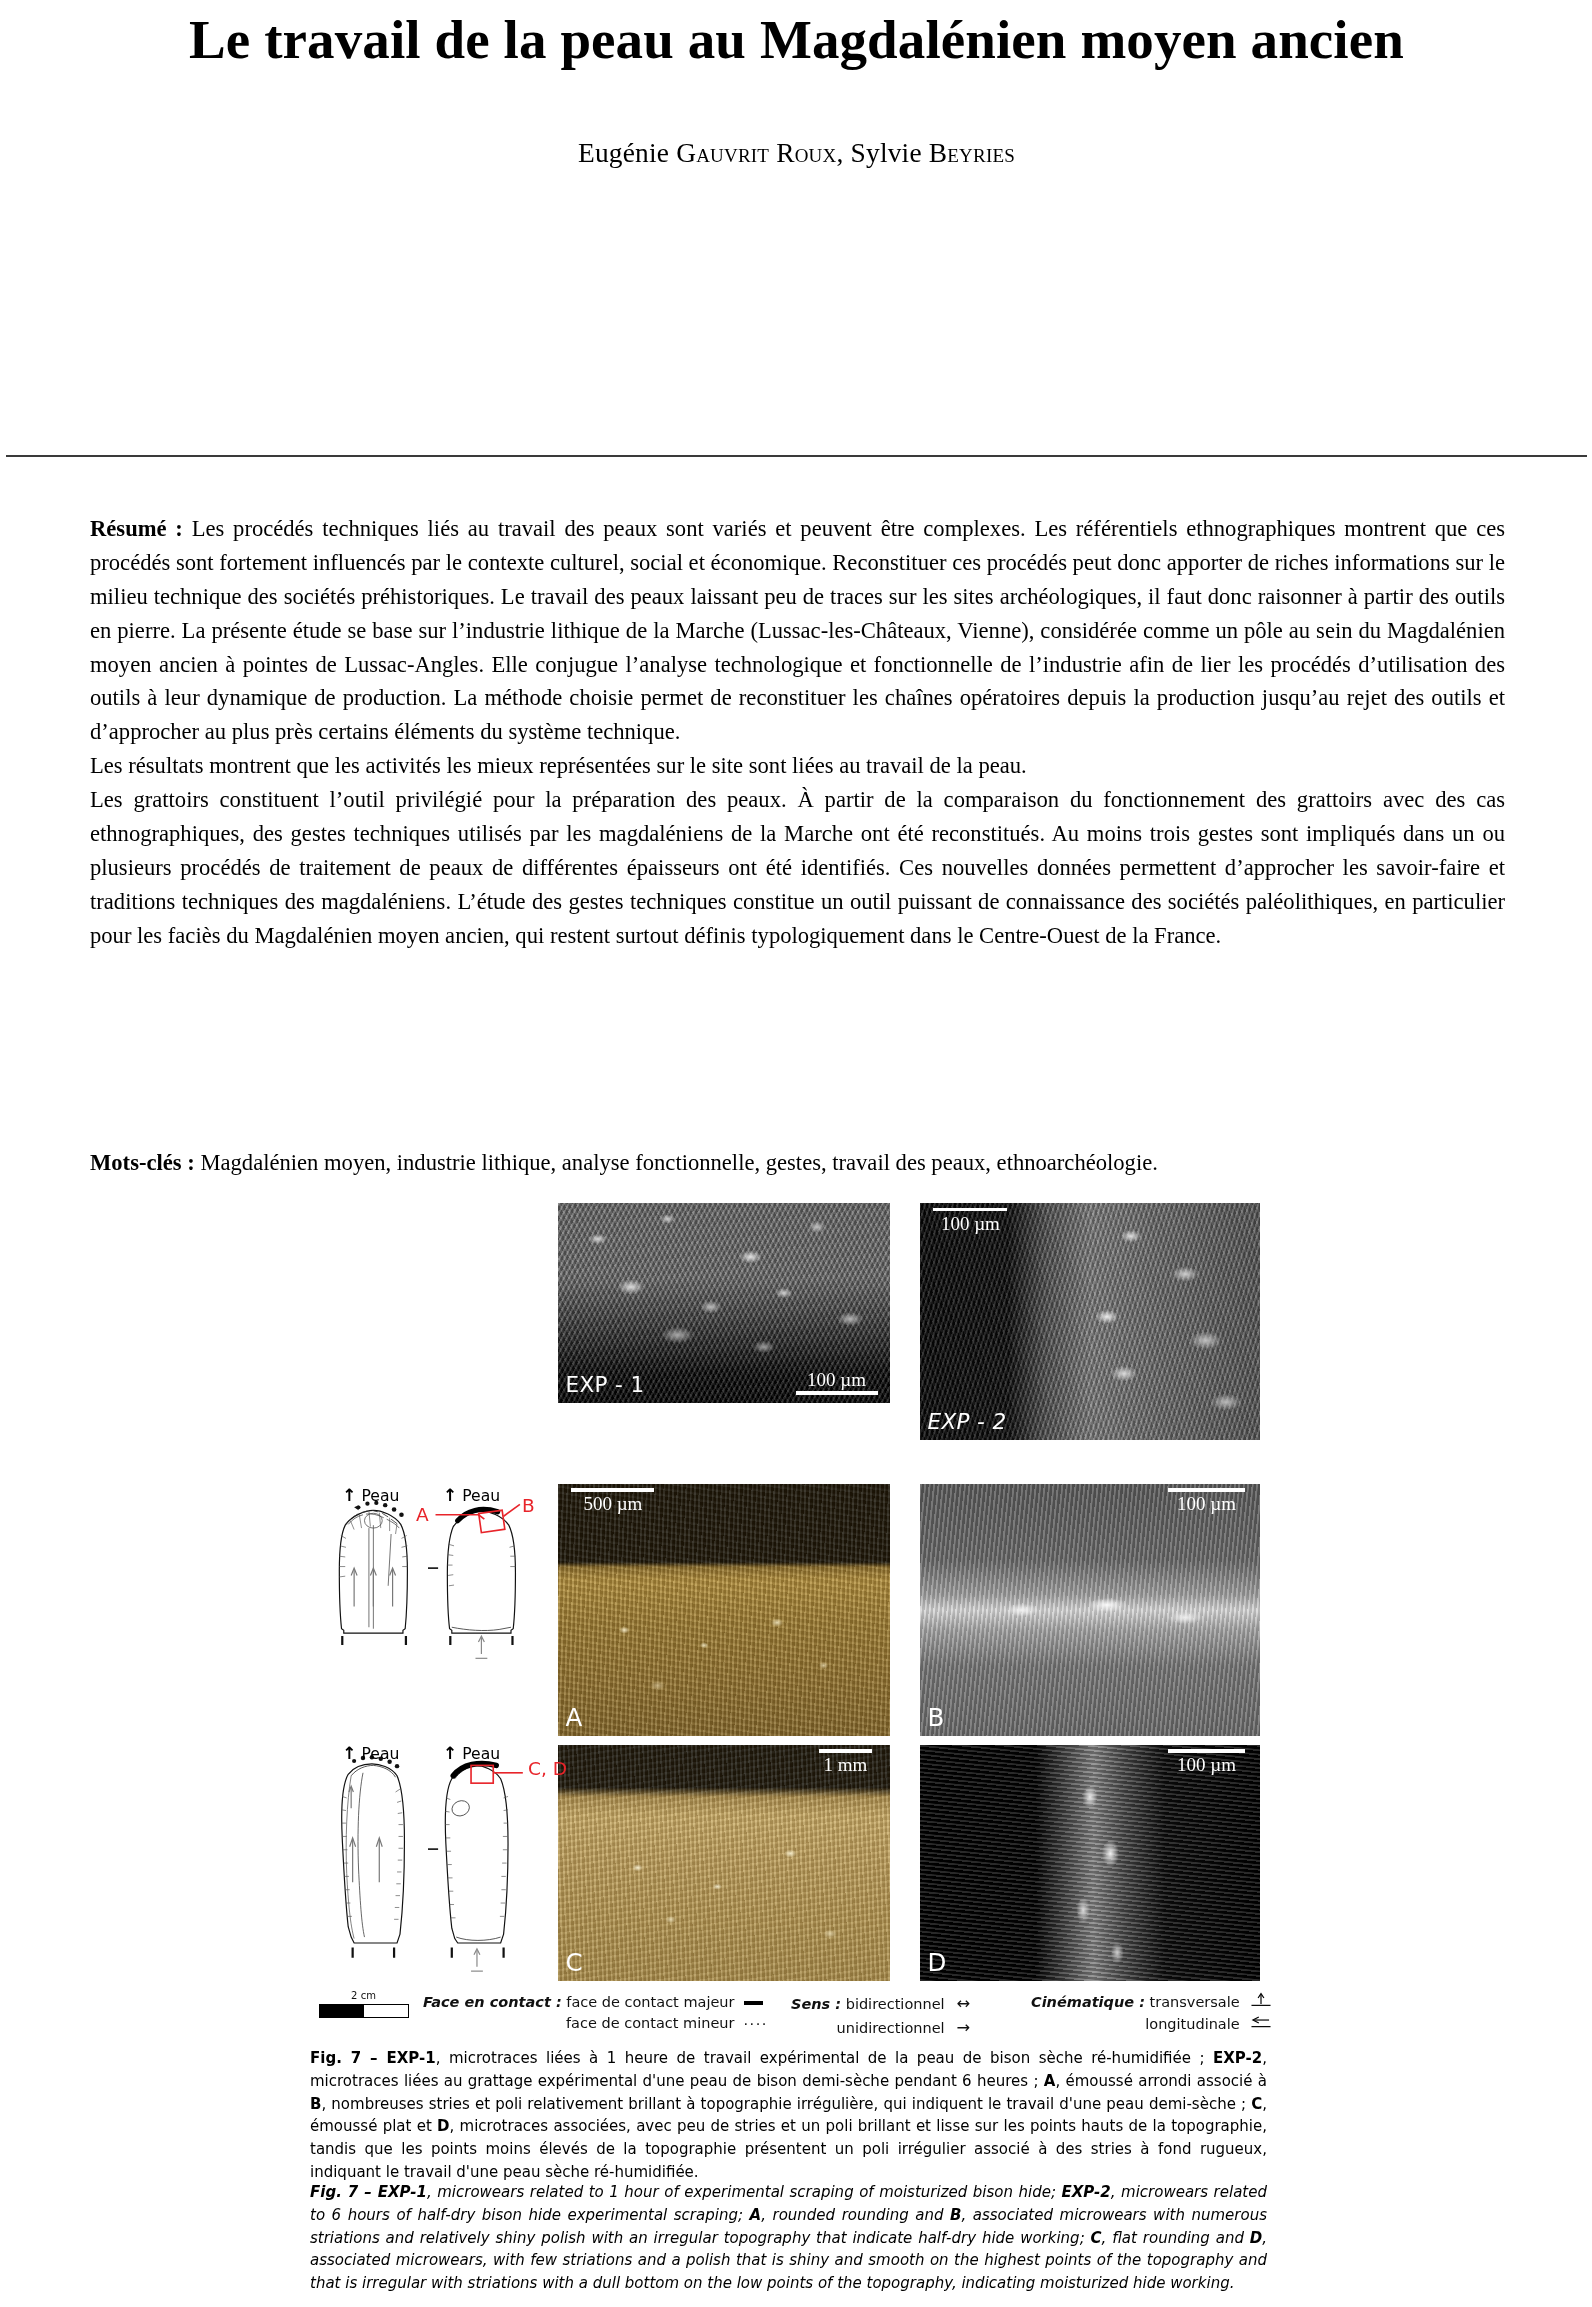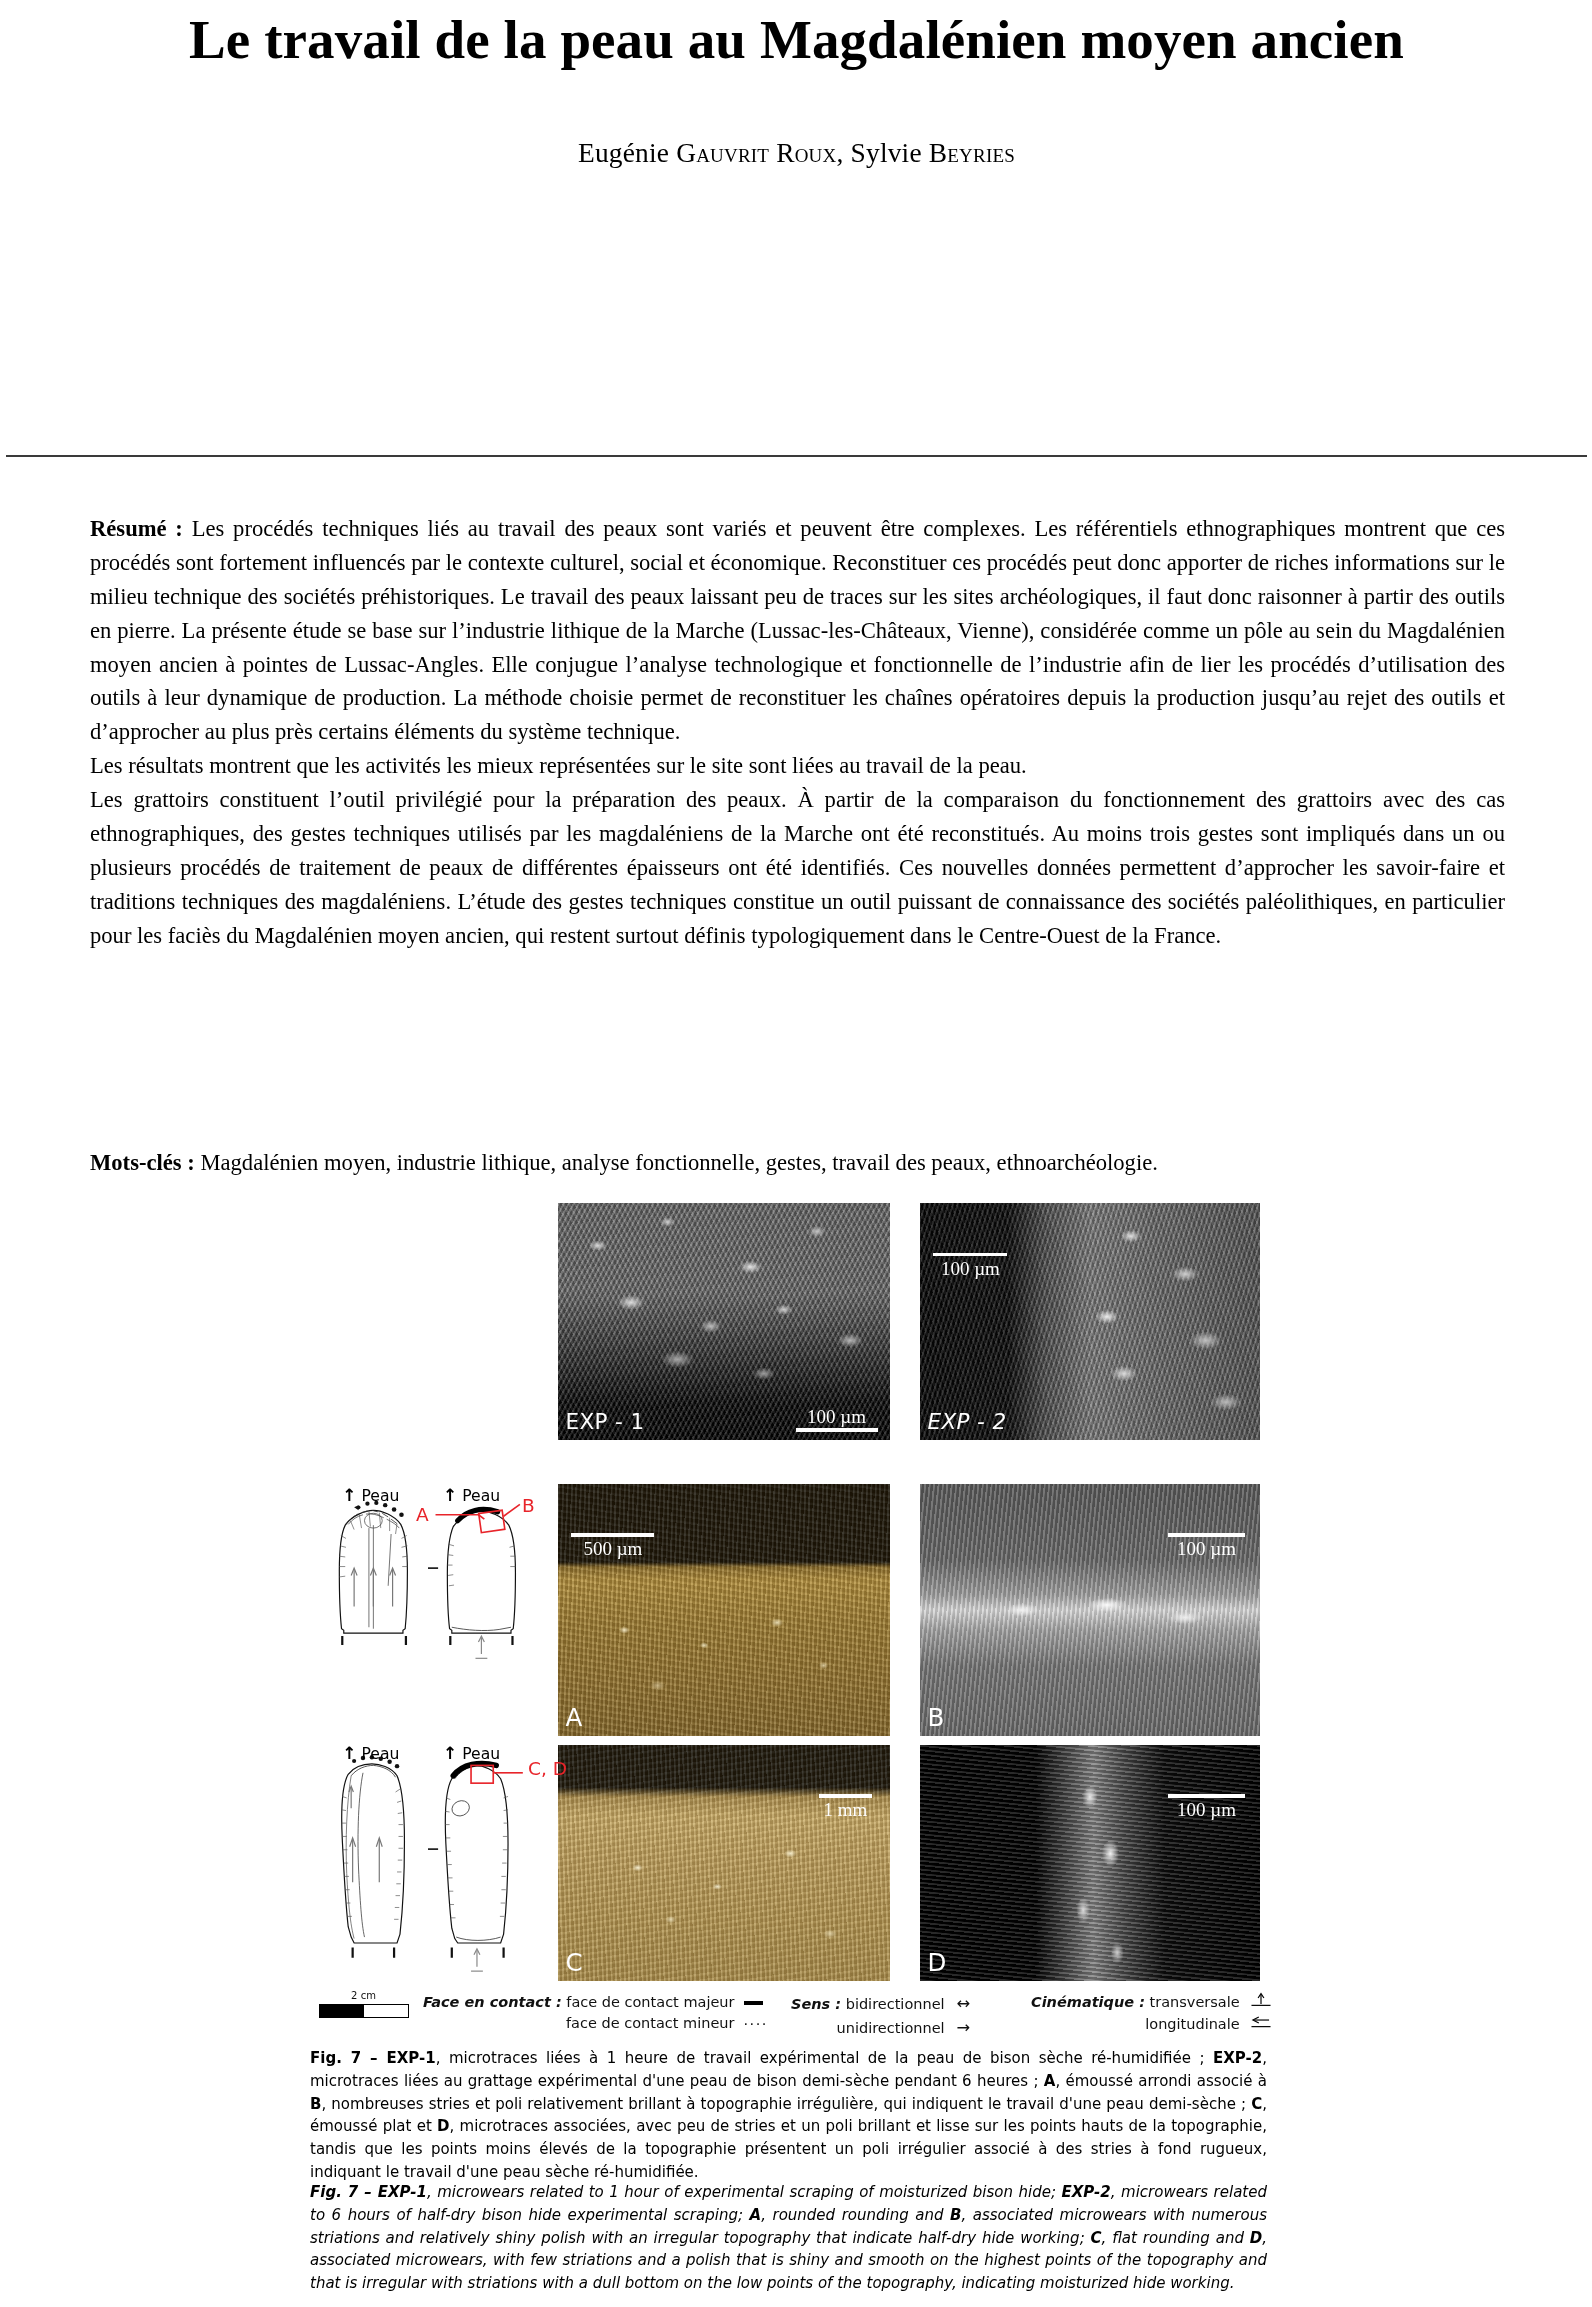--- a/index.html
+++ b/index.html
@@ -83,21 +83,20 @@
     z-index:5;
   }
   .scalebar-box {
     position:absolute;
     z-index:5;
     color:#fff;
     font-family:"Liberation Serif", serif;
     font-size:19px;
     text-align:center;
     line-height:1.0;
-    margin-top:45px;
   }
   .scalebar-box .bar {
     display:block;
     height:3.7px;
     background:#fff;
     margin:0 auto 2.2px auto;
   }
 
   
   .tex-gray1 {
@@ -236,21 +235,21 @@
   <div class="abstract">
     <p><span class="lbl">Résumé :</span><span> Les procédés techniques liés au travail des peaux sont variés et peuvent être complexes. Les référentiels ethnographiques montrent que ces procédés sont fortement influencés par le contexte culturel, social et économique. Reconstituer ces procédés peut donc apporter de riches informations sur le milieu technique des sociétés préhistoriques. Le travail des peaux laissant peu de traces sur les sites archéologiques, il faut donc raisonner à partir des outils en pierre. La présente étude se base sur l’industrie lithique de la Marche (Lussac-les-Châteaux, Vienne), considérée comme un pôle au sein du Magdalénien moyen ancien à pointes de Lussac-Angles. Elle conjugue l’analyse technologique et fonctionnelle de l’industrie afin de lier les procédés d’utilisation des outils à leur dynamique de production. La méthode choisie permet de reconstituer les chaînes opératoires depuis la production jusqu’au rejet des outils et d’approcher au plus près certains éléments du système technique.</span></p>
     <p>Les résultats montrent que les activités les mieux représentées sur le site sont liées au travail de la peau.</p>
     <p>Les grattoirs constituent l’outil privilégié pour la préparation des peaux. À partir de la comparaison du fonctionnement des grattoirs avec des cas ethnographiques, des gestes techniques utilisés par les magdaléniens de la Marche ont été reconstitués. Au moins trois gestes sont impliqués dans un ou plusieurs procédés de traitement de peaux de différentes épaisseurs ont été identifiés. Ces nouvelles données permettent d’approcher les savoir-faire et traditions techniques des magdaléniens. L’étude des gestes techniques constitue un outil puissant de connaissance des sociétés paléolithiques, en particulier pour les faciès du Magdalénien moyen ancien, qui restent surtout définis typologiquement dans le Centre-Ouest de la France.</p>
   </div>
 
   <div class="keywords"><span class="lbl">Mots-clés :</span><span> Magdalénien moyen, industrie lithique, analyse fonctionnelle, gestes, travail des peaux, ethnoarchéologie.</span></div>
 
   <div class="figure">
 
-    <div class="panel tex-gray1" style="position:absolute; left:558px; top:16.3px; width:332px; height:237px;text-decoration:underline;">
+    <div class="panel tex-gray1" style="position:absolute; left:558px; top:16.3px; width:332px; height:200px;text-decoration:underline;">
       <div class="panel-label" style="left:7.4px; bottom:6px;">EXP - 1</div>
       <div class="scalebar-box" style="right:9px; bottom:6px; width:89px;">
         <span>100 µm</span>
         <span class="bar" style="width:82px; margin-top:2.2px;"></span>
       </div>
     </div>
 
     <div class="panel tex-gray2" style="position:absolute; left:920px; top:16.3px; width:340px; height:237px;">
       <div class="panel-label" style="left:7.4px; bottom:6px;font-style:italic;">EXP - 2</div>
       <div class="scalebar-box" style="left:7.4px; top:4.4px; width:86px;">

